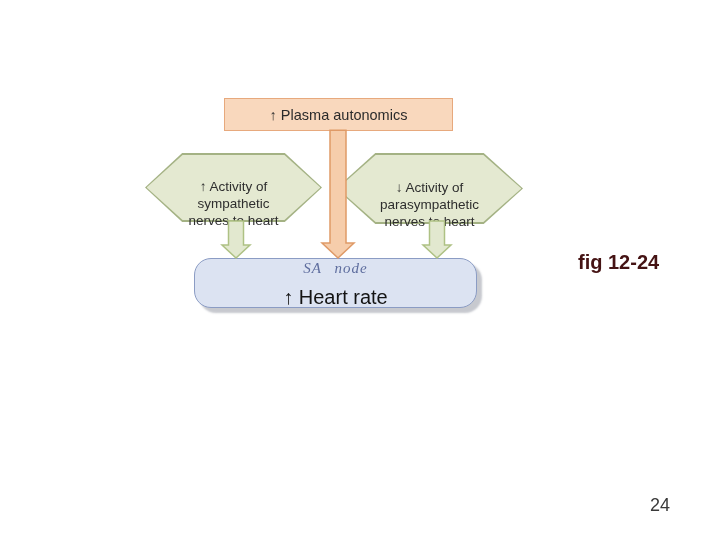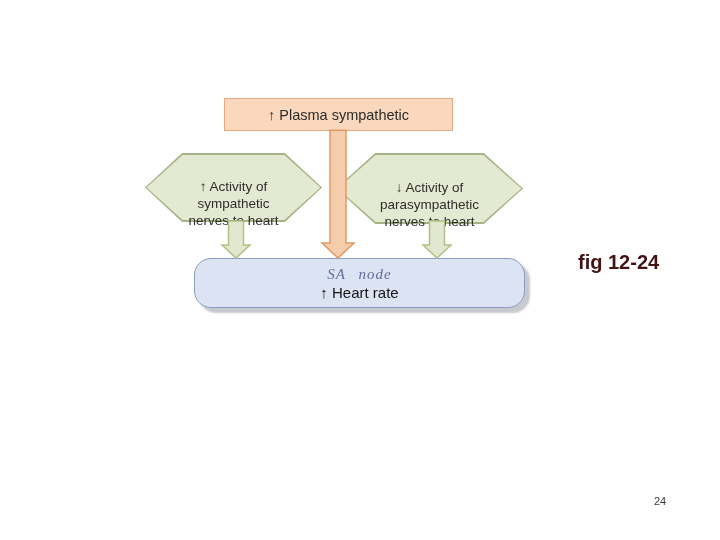--- a/index.html
+++ b/index.html
@@ -31,50 +31,50 @@
   .hex-label{
     position:absolute;inset:0;display:flex;align-items:center;justify-content:center;
     text-align:center;font-size:13.5px;line-height:17px;color:#2e2e2e;
     white-space:pre-line;
     margin-top:32px;
   }
   .hex-symp{left:145px;top:153px;width:177px;height:69px;}
   .hex-para{left:336px;top:153px;width:187px;height:71px;}
   
   .sa-box{
-    position:absolute;left:194px;top:258px;width:331px;height:50px;
+    position:absolute;left:194px;top:258px;width:283px;height:50px;
     box-sizing:border-box;background:#dce3f2;border:1.5px solid #8b9cc4;
     border-radius:17px;box-shadow:5px 5px 2px rgba(130,135,148,0.45);
-    display:flex;flex-direction:column;align-items:center;justify-content:center;
+    display:flex;flex-direction:column;align-items:center;justify-content:space-between;
     text-align:center;
   }
   .sa-line1{
     font-family:"Liberation Serif", serif;font-style:italic;
     font-size:15px;color:#5e6d9e;word-spacing:8px;letter-spacing:1px;line-height:18px;
   }
-  .sa-line2{font-size:15px;color:#141414;line-height:19px;}
+  .sa-line2{font-size:20px;color:#141414;line-height:19px;}
   
   .arrows{position:absolute;left:0;top:0;width:720px;height:540px;pointer-events:none;}
   .fig-caption{
     position:absolute;left:578px;top:251px;
     font-size:20px;font-weight:bold;color:#451314;
   }
   .page-number{
     position:absolute;left:640px;top:495px;width:40px;text-align:center;
-    font-size:11px;color:#3a3a3a;
+    font-size:18px;color:#3a3a3a;
   }
 </style>
 </head>
 <body>
 
 <div id="slide">
 
 
   <div class="plasma-box">
-    <span>↑ Plasma sympathetic</span>
+    <span>↑ Plasma autonomics</span>
   </div>
 
   <div class="hex hex-symp">
     <div class="hex-outer"></div>
     <div class="hex-inner"></div>
     <div class="hex-label">↑ Activity of
 sympathetic
 nerves to heart</div>
   </div>
 

